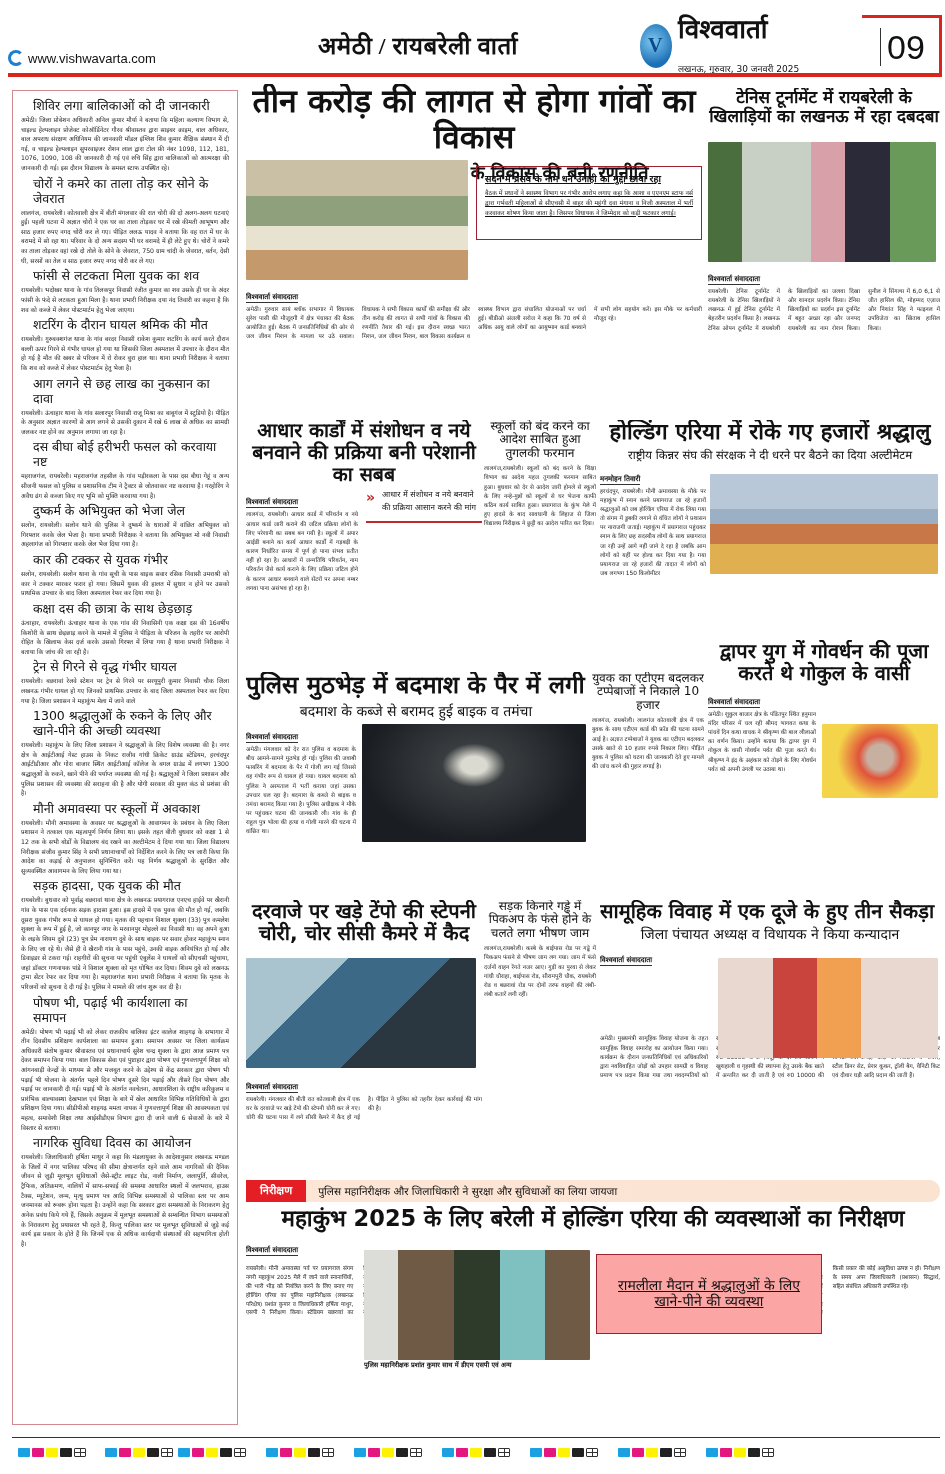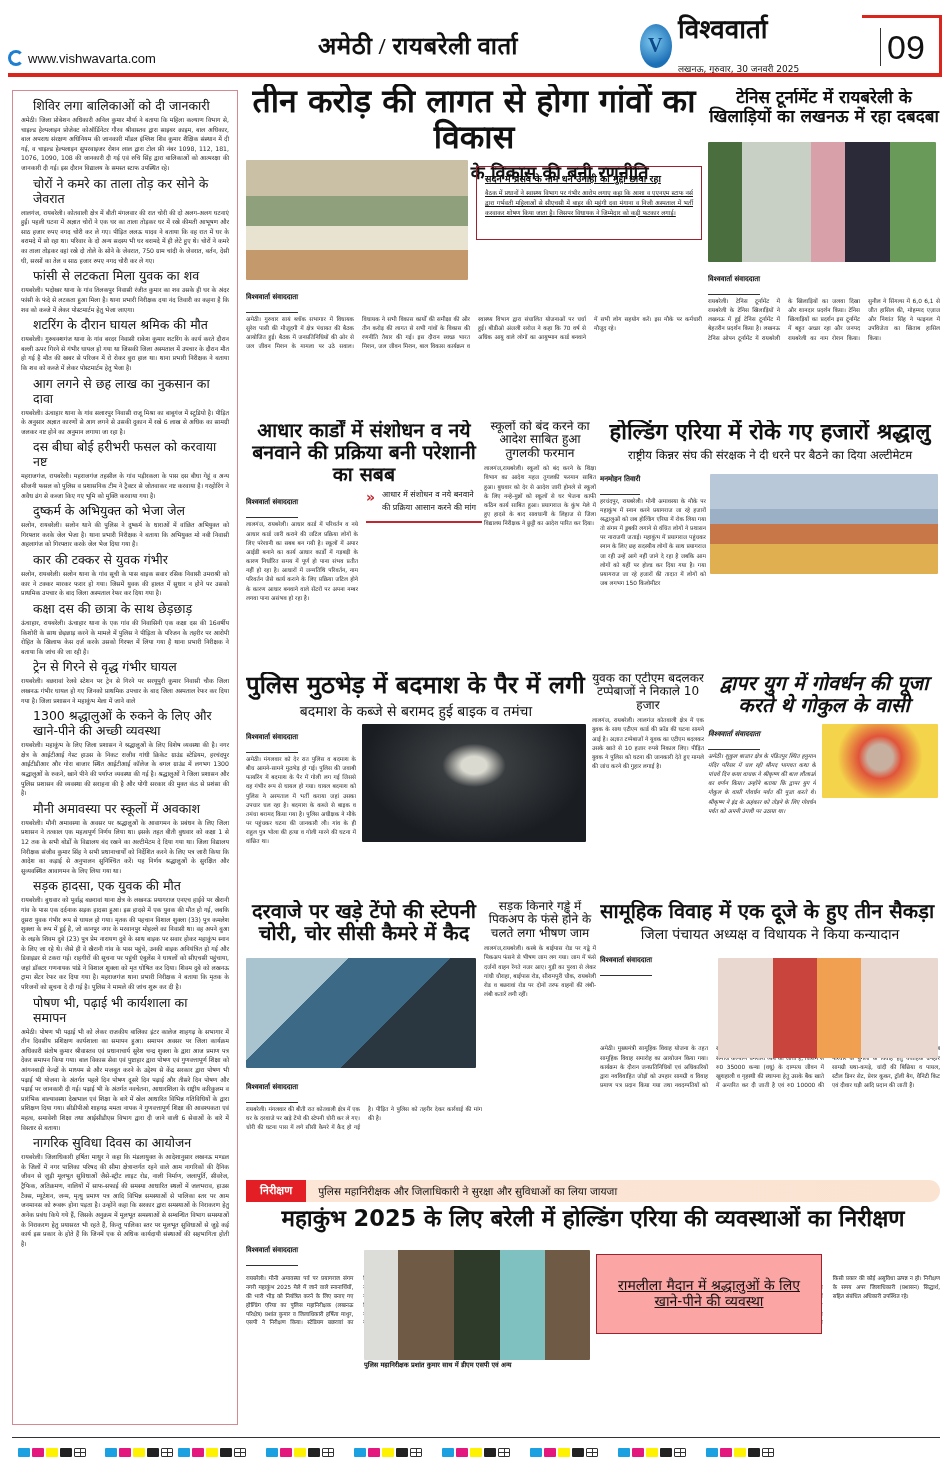--- a/index.html
+++ b/index.html
@@ -23,21 +23,21 @@
   
   .left-col { position: absolute; left: 12px; top: 90px; width: 226px; height: 1335px; border: 1px solid #d48a93; padding: 4px 8px; overflow: hidden; }
   .ek-nazar { background: linear-gradient(90deg, #f08a1c 0 10px, #e4452a 10px); color: #fff; font-weight: bold; font-size: 17px; padding: 2px 14px; border-radius: 0 8px 8px 0; margin: 4px 0 4px; }
   .brief h4 { font-size: 12.5px; font-weight: normal; line-height: 1.2; margin: 3px 12px 2px; }
   .brief p { font-size: 6.2px; line-height: 1.55; text-align: justify; color: #222; }
 
   
   .story { position: absolute; overflow: hidden; }
   .hl { font-weight: bold; text-align: center; line-height: 1.12; color: #111; }
   .sub { text-align: center; color: #111; }
-  .byline { font-size: 7px; font-weight: bold; border-bottom: 1px solid #333; padding-bottom: 11px; margin-bottom: 2px; display: inline-block; }
+  .byline { font-size: 7px; font-weight: bold; border-bottom: 1px solid #333; padding-bottom: 1px; margin-bottom: 2px; display: inline-block; }
   .body { font-size: 5.8px; line-height: 1.58; text-align: justify; color: #222; column-gap: 8px; }
   .photo { position: absolute; border-radius: 1px; }
   .boxed { border: 1px solid #9c2230; padding: 5px 8px; text-decoration: underline; }
   .boxed .bh { font-size: 9.5px; font-weight: bold; margin-bottom: 3px; }
   .pull { font-size: 8px; border-bottom: 2px solid #c1272d; padding-bottom: 6px; position: relative; padding-left: 16px; line-height: 1.6; }
   .pull::before { content: "»"; position: absolute; left: 0; top: -3px; color: #c1272d; font-weight: bold; font-size: 14px; }
   .inspect-band { position: absolute; left: 246px; top: 1180px; width: 694px; height: 22px; background: linear-gradient(90deg, #fde6d6, #fbe3d2); border-radius: 0 11px 11px 0; display: flex; align-items: center; }
   .inspect-tag { background: #e31e24; color: #fff; font-size: 11px; font-weight: bold; padding: 3px 14px; height: 22px; line-height: 16px; }
   .inspect-sub { font-size: 10.5px; padding-left: 12px; }
 
@@ -196,21 +196,21 @@
     <div class="body" style="height:140px;overflow:hidden;">अमेठी। मंगलवार को देर रात पुलिस व बदमाश के बीच आमने-सामने मुठभेड़ हो गई। पुलिस की जवाबी फायरिंग में बदमाश के पैर में गोली लग गई जिससे वह गंभीर रूप से घायल हो गया। घायल बदमाश को पुलिस ने अस्पताल में भर्ती कराया जहां उसका उपचार चल रहा है। बदमाश के कब्जे से बाइक व तमंचा बरामद किया गया है। पुलिस अधीक्षक ने मौके पर पहुंचकर घटना की जानकारी ली। गांव के ही राहुल पुत्र भोला की हत्या व गोली मारने की घटना में वांछित था।</div>
   </div>
 </section>
 <div class="photo" style="left:362px;top:724px;width:224px;height:118px;background:radial-gradient(ellipse at 50% 35%,#dadad0 0 8%,#3a3d40 20%,#1a1e22 70%);"></div>
 
 <section class="story" style="left:592px;top:672px;width:112px;height:216px;">
   <h3 class="hl" style="font-size:12px;font-weight:normal;">युवक का एटीएम बदलकर टप्पेबाजों ने निकाले 10 हजार</h3>
   <div class="body" style="margin-top:4px;">लालगंज, रायबरेली। लालगंज कोतवाली क्षेत्र में एक युवक के साथ एटीएम कार्ड की फ्रॉड की घटना सामने आई है। अज्ञात टप्पेबाजों ने युवक का एटीएम बदलकर उसके खाते से 10 हजार रुपये निकाल लिए। पीड़ित युवक ने पुलिस को घटना की जानकारी देते हुए मामले की जांच करने की गुहार लगाई है।</div>
 </section>
 
-<section class="story" style="left:708px;top:672px;width:232px;height:216px;font-style:italic;">
+<section class="story" style="left:708px;top:640px;width:232px;height:216px;">
   <h2 class="hl" style="font-size:20px;">द्वापर युग में गोवर्धन की पूजा करते थे गोकुल के वासी</h2>
   <div style="width:108px;margin-top:4px;">
     <div class="byline">विश्ववार्ता संवाददाता</div>
     <div class="body" style="height:120px;overflow:hidden;">अमेठी। शुकुल बाजार क्षेत्र के पंडितपुर स्थित हनुमान मंदिर परिसर में चल रही श्रीमद भागवत कथा के पांचवें दिन कथा वाचक ने श्रीकृष्ण की बाल लीलाओं का वर्णन किया। उन्होंने बताया कि द्वापर युग में गोकुल के वासी गोवर्धन पर्वत की पूजा करते थे। श्रीकृष्ण ने इंद्र के अहंकार को तोड़ने के लिए गोवर्धन पर्वत को अपनी उंगली पर उठाया था।</div>
   </div>
 </section>
 <div class="photo" style="left:822px;top:724px;width:116px;height:74px;background:radial-gradient(circle at 50% 45%,#c8b0a0 0 18%,#e0543a 30%,#f4d44a 60%);"></div>
 
 <section class="story" style="left:246px;top:900px;width:236px;height:270px;">
   <h2 class="hl" style="font-size:20px;">दरवाजे पर खड़े टेंपो की स्टेपनी चोरी, चोर सीसी कैमरे में कैद</h2>

